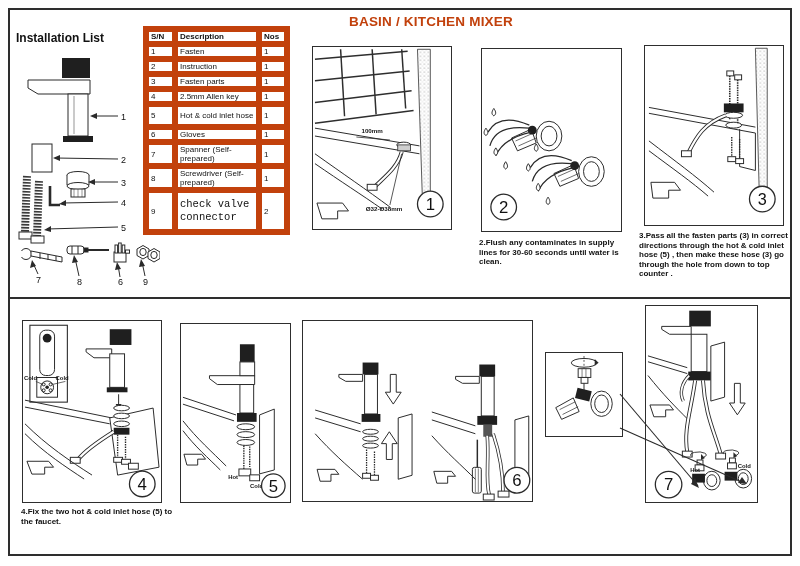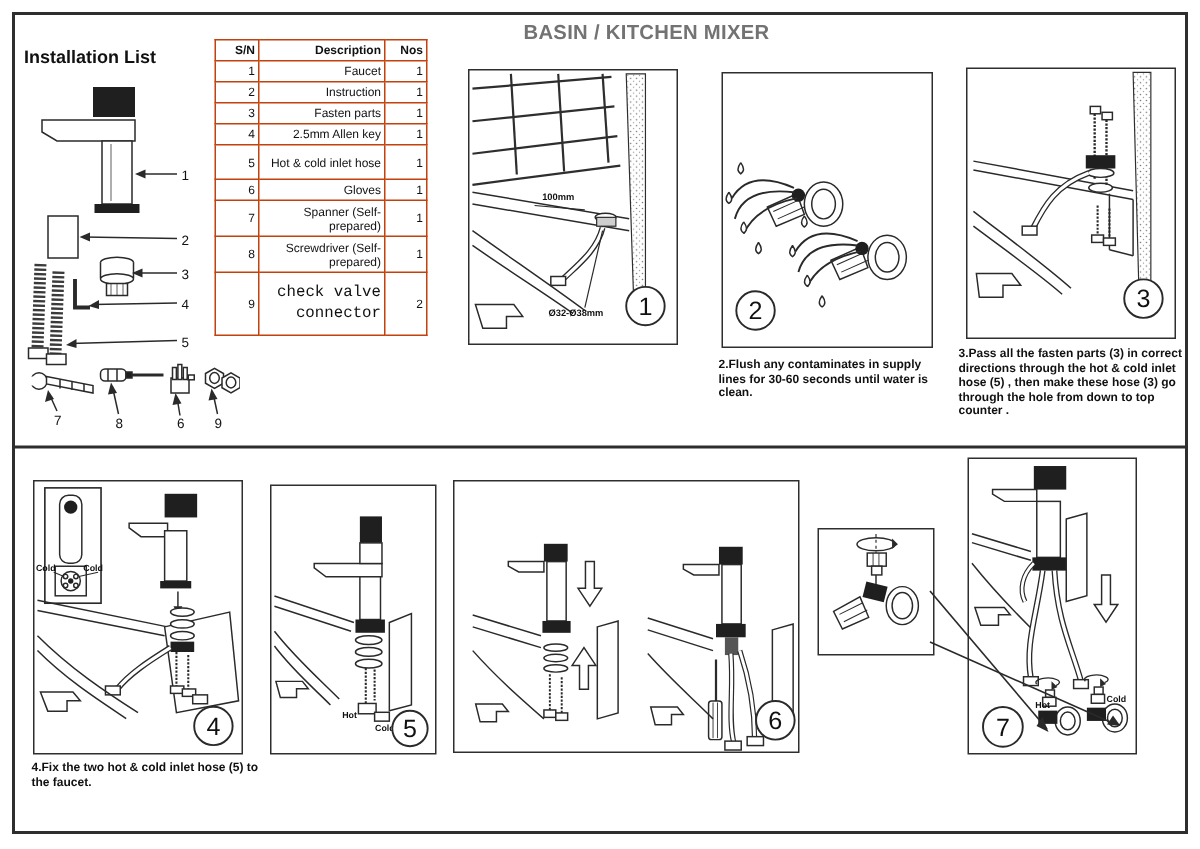--- a/index.html
+++ b/index.html
@@ -1,29 +1,29 @@
 <!DOCTYPE html>
 <html><head>
 <meta charset="utf-8">
 <style>
   *{margin:0;padding:0;box-sizing:border-box}
   html,body{background:#ffffff}
   body{font-family:"Liberation Sans",sans-serif;color:#1c1c1c}
   .page{position:relative;width:800px;height:566px;background:#fff;overflow:hidden}
   .frame{position:absolute;left:8px;top:8px;width:784px;height:548px;border:2px solid #2e2e2e}
   .divider{position:absolute;left:8px;top:297px;width:784px;height:2px;background:#2e2e2e}
-  .title{position:absolute;left:300px;top:14px;width:262px;text-align:center;font-size:13.5px;font-weight:700;letter-spacing:.2px;color:#737373}
+  .title{position:absolute;left:300px;top:14px;width:262px;text-align:center;font-size:13.5px;font-weight:700;letter-spacing:.2px;color:#c2410c}
   .inst-title{position:absolute;left:16px;top:31px;font-size:12px;font-weight:700;color:#111}
   .box{position:absolute;border:1.4px solid #2e2e2e;background:#fff}
   .box svg{display:block;width:100%;height:100%}
   .abs-svg{position:absolute;pointer-events:none}
   .cap{position:absolute;font-size:8px;font-weight:700;line-height:9.6px;color:#111}
   .note-text{position:absolute;left:537px;top:440px;width:106px;font-family:"Liberation Mono",monospace;font-size:8.3px;line-height:11.2px;color:#000}
   table.parts{position:absolute;left:143px;top:26px;width:141px;border-collapse:collapse;background:#fff;table-layout:fixed}
-  .parts th,.parts td{border:1px solid #c2410c;font-size:8px;text-align:right;vertical-align:middle;padding:0 2px;color:#111}
+  .parts th,.parts td{border:6px solid #c2410c;font-size:8px;text-align:left;vertical-align:middle;padding:0 2px;color:#111}
   .parts th{font-weight:700;height:14px}
   .parts .c-sn{width:29px}.parts .c-desc{width:84px}.parts .c-nos{width:28px}
   .parts tr.h15 td{height:14px}
   .parts tr.h24 td{height:23px}
   .parts tr.h25 td{height:24px}
   .parts tr.h43 td{height:42px}
   .parts tr.mono td.d{font-family:"Liberation Mono",monospace;font-size:10.5px;line-height:1.25;font-weight:400}
   svg text{font-family:"Liberation Sans",sans-serif;fill:#111}
   svg .num{font-size:17px}
   svg .lbl{font-size:9px}
@@ -42,21 +42,21 @@
 
   <table class="parts">
     <tbody>
         <tr>
       <th class="c-sn">S/N</th>
       <th class="c-desc">Description</th>
       <th class="c-nos">Nos</th>
     </tr>
     <tr class="h15">
           <td>1</td>
-          <td class="d">Faucet</td>
+          <td class="d">Fasten</td>
           <td>1</td>
         </tr>
     <tr class="h15">
           <td>2</td>
           <td class="d">Instruction</td>
           <td>1</td>
         </tr>
     <tr class="h15">
           <td>3</td>
           <td class="d">Fasten parts</td>

